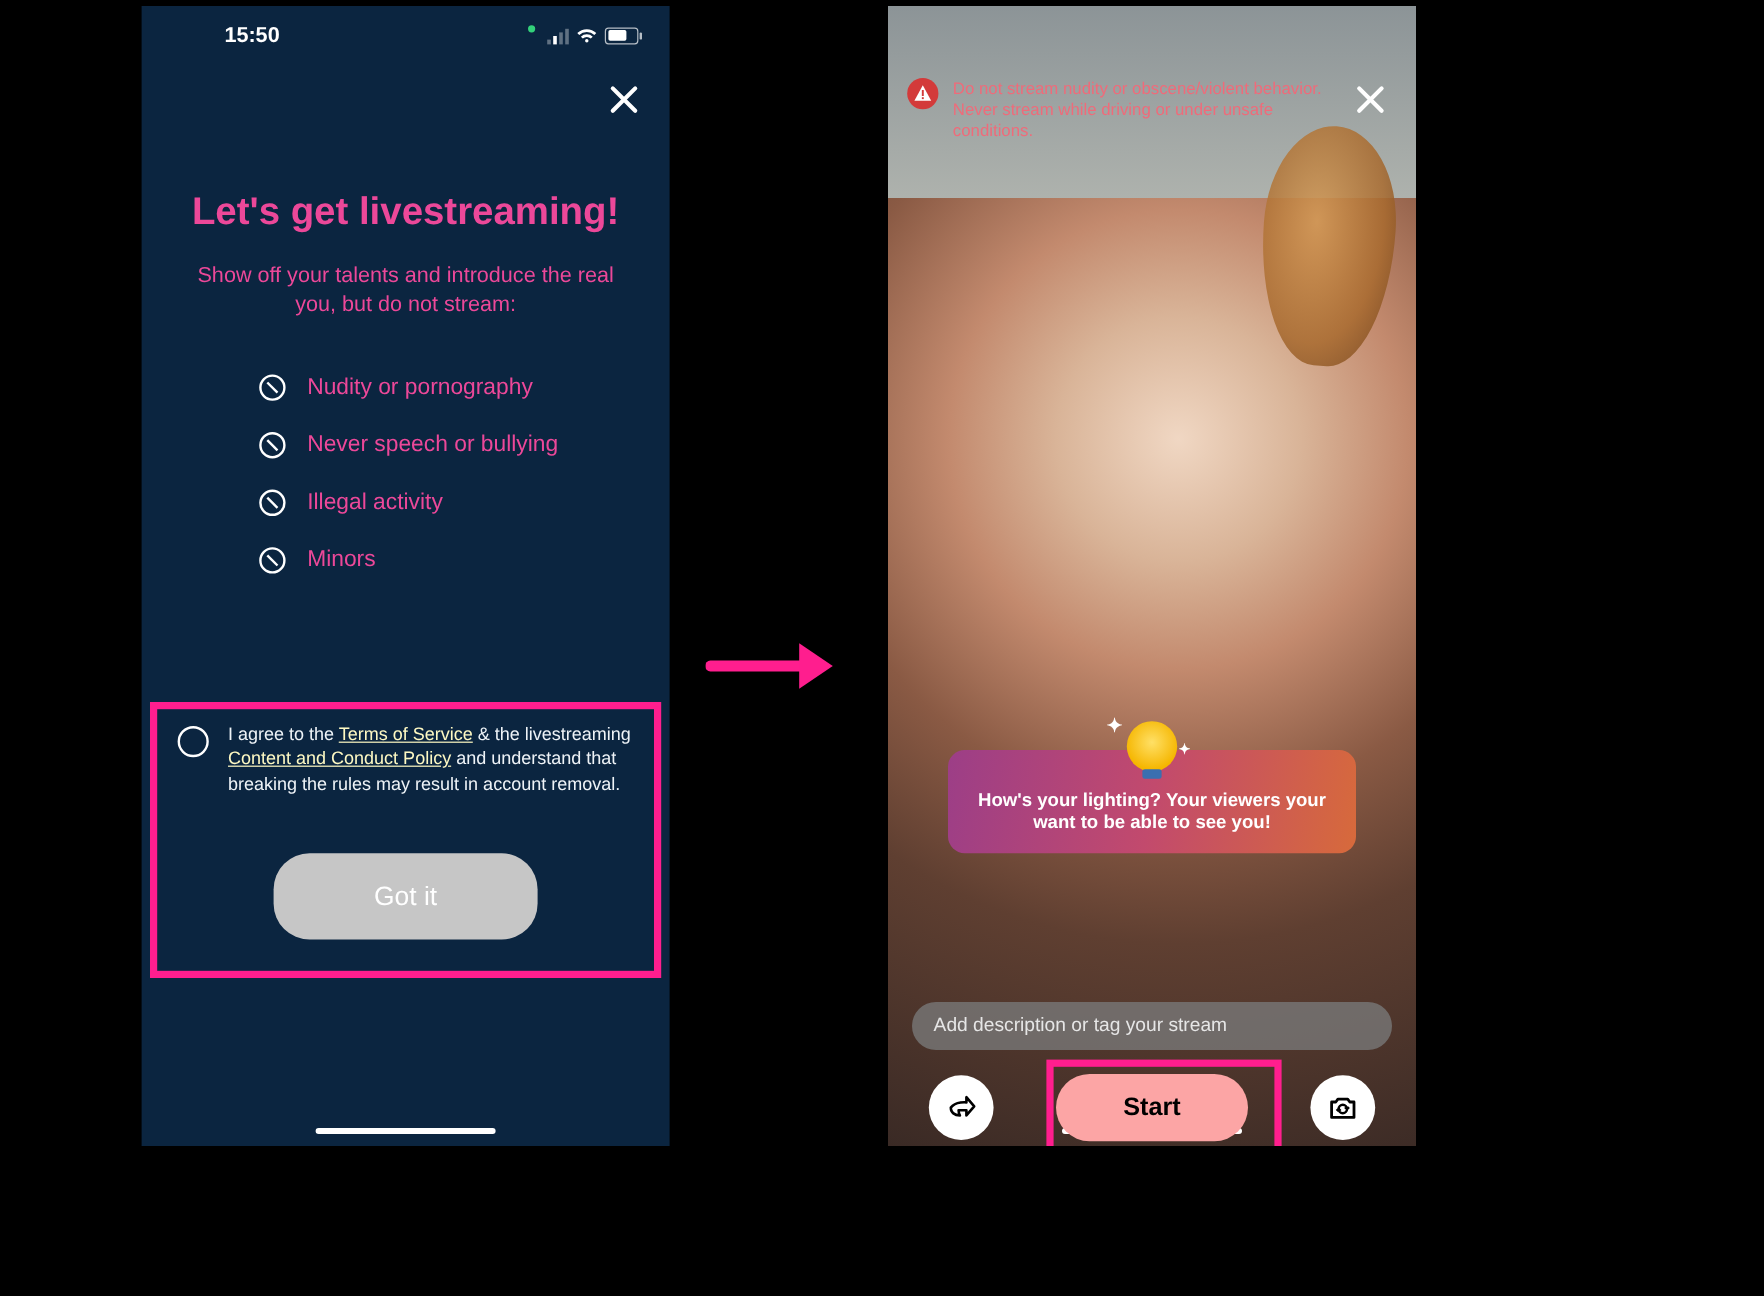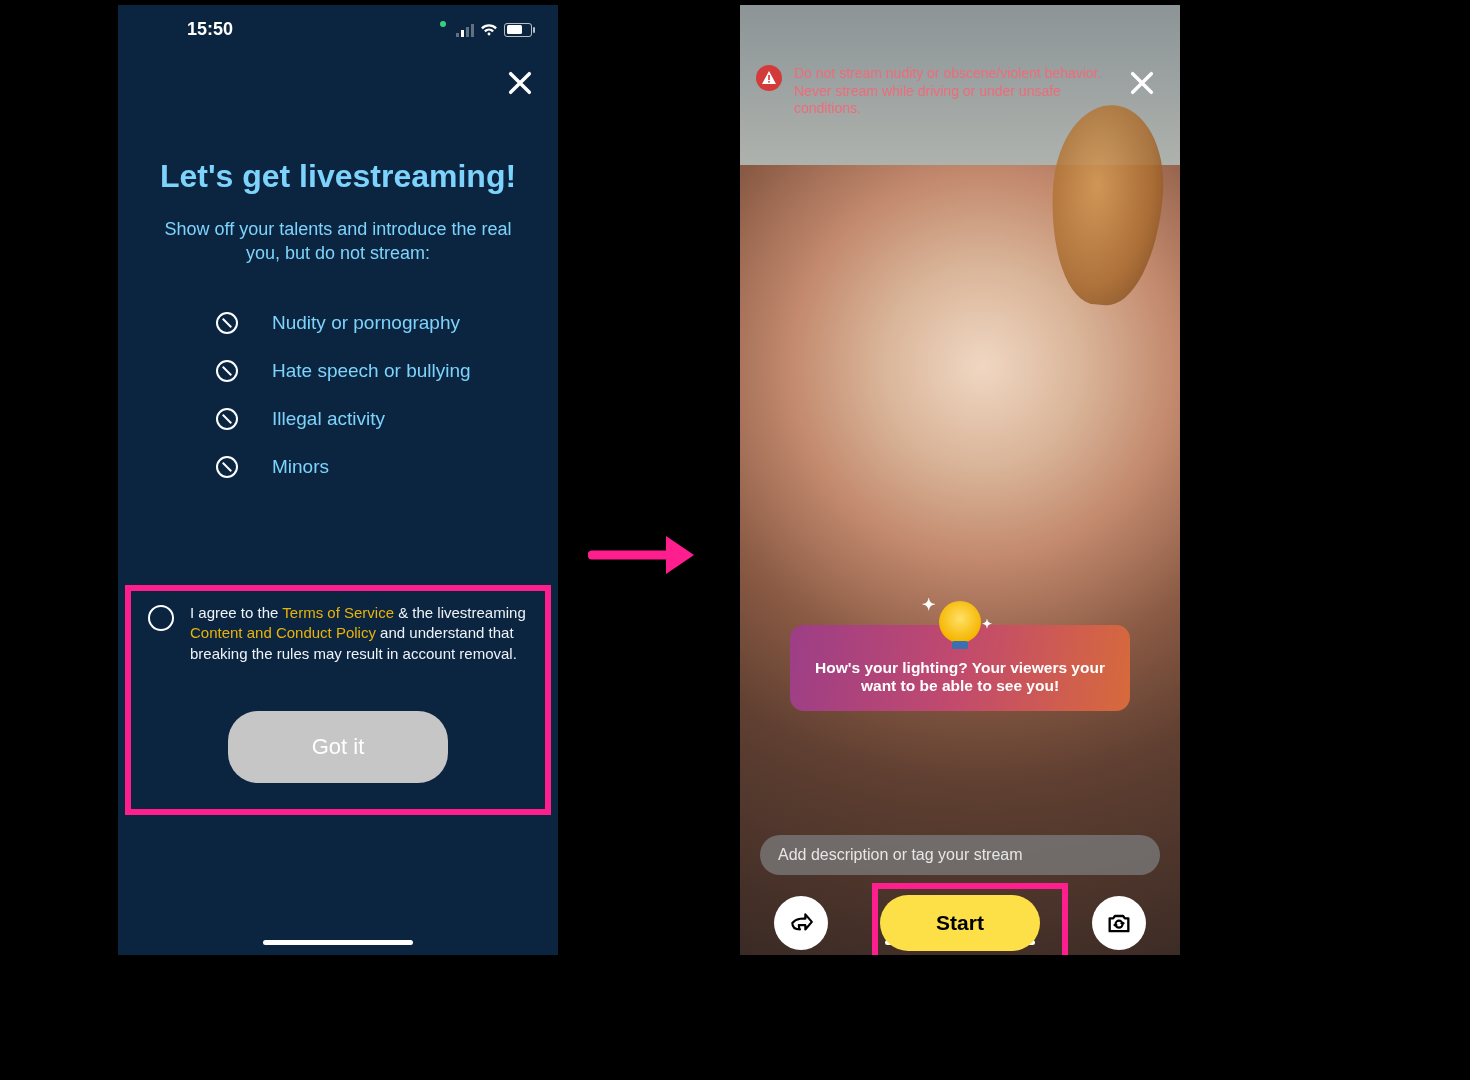--- a/index.html
+++ b/index.html
@@ -51,41 +51,41 @@
     right: 22px;
     width: 32px; height: 32px;
     color: #fff;
     z-index: 30;
     cursor: pointer;
   }
 
   
   .left-content {
     padding: 110px 28px 0 28px;
-    color: #7dd3fc;
+    color: #ec4899;
     text-align: center;
   }
   .title-l {
     font-size: 32px;
     font-weight: 700;
     margin-bottom: 22px;
   }
   .subtitle-l {
     font-size: 18px;
     line-height: 1.35;
     margin: 0 8px 46px 8px;
   }
   .rules-list {
     display:flex; flex-direction:column; gap:26px;
     align-items:flex-start;
     margin-left: 70px;
     text-align:left;
   }
   .rule-item {
-    display:flex; align-items:center; gap:34px;
+    display:flex; align-items:center; gap:18px;
     font-size: 19px;
   }
   .ban-ic {
     width:22px; height:22px; border:2px solid #fff; border-radius:50%;
     position:relative; flex-shrink:0;
   }
   .ban-ic::after {
     content:""; position:absolute; left:3px; right:3px; top:50%; height:2px;
     background:#fff; transform: translateY(-50%) rotate(45deg);
   }
@@ -101,21 +101,21 @@
   .agree-row {
     position:absolute;
     top: 598px; left: 30px; right: 30px;
     display:flex; gap:16px; text-align:left;
     color:#eef3f7; font-size:15px; line-height:1.35;
   }
   .check-circle {
     width:26px; height:26px; border:2px solid #fff; border-radius:50%;
     flex-shrink:0; margin-top:2px; cursor:pointer;
   }
-  .agree-row a, .agree-row .u { color:#eab308; }
+  .agree-row a, .agree-row .u { text-decoration: underline; color:#fef9c3; }
 
   .gotit-btn {
     position:absolute;
     top: 706px; left:50%; transform:translateX(-50%);
     width: 220px; height: 72px;
     background:#c6c6c6; color:#fff;
     border:none; border-radius: 30px;
     font-size: 22px; font-weight:500;
     cursor:pointer;
   }
@@ -196,21 +196,21 @@
     display:flex; justify-content:space-between; align-items:center;
     padding: 0 34px;
     z-index:10;
   }
   .circ-btn {
     width:54px; height:54px; background:#fff; border-radius:50%;
     display:flex; align-items:center; justify-content:center;
     color:#000; cursor:pointer;
   }
   .start-btn {
-    width:160px; height:56px; background:#fde047; color:#000;
+    width:160px; height:56px; background:#fca5a5; color:#000;
     border:none; border-radius:30px; font-size:21px; font-weight:600;
     cursor:pointer;
   }
   .highlight-box-right {
     position:absolute;
     left:132px; top:878px; width:196px; height:82px;
     border:6px solid #ff1e8e;
     z-index: 20;
     pointer-events:none;
   }
@@ -247,21 +247,21 @@
   <div class="left-content">
     <h1 class="title-l">Let's get livestreaming!</h1>
     <p class="subtitle-l">Show off your talents and introduce the real you, but do not stream:</p>
     <div class="rules-list">
       <div class="rule-item">
           <span class="ban-ic"></span>
           <span>Nudity or pornography</span>
         </div>
       <div class="rule-item">
           <span class="ban-ic"></span>
-          <span>Hate speech or bullying</span>
+          <span>Never speech or bullying</span>
         </div>
       <div class="rule-item">
           <span class="ban-ic"></span>
           <span>Illegal activity</span>
         </div>
       <div class="rule-item">
           <span class="ban-ic"></span>
           <span>Minors</span>
         </div>
     </div>

